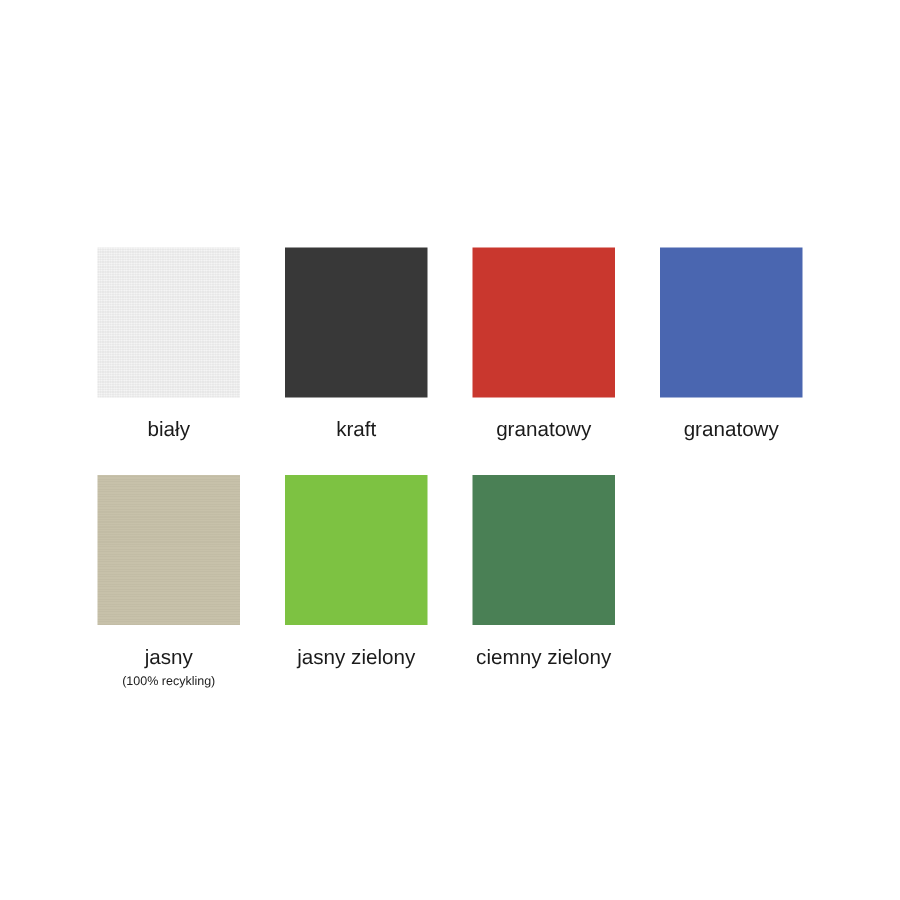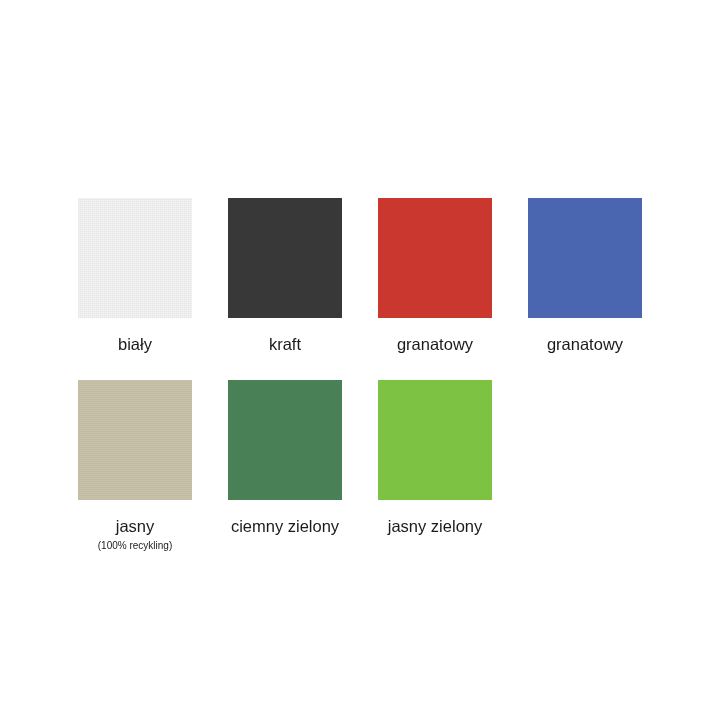--- a/index.html
+++ b/index.html
@@ -133,21 +133,21 @@
       <div class="swatch-cell row-1">
         <div class="swatch-chip" title="granatowy" style="background-color: rgb(74, 102, 176);"></div>
         <div class="swatch-label">granatowy</div>
       </div>
       <div class="swatch-cell">
         <div class="swatch-chip textured-soft" title="kraft" style="background-color: rgb(198, 192, 168);"></div>
         <div class="swatch-label">jasny</div>
         <div class="swatch-sublabel">(100% recykling)</div>
       </div>
       <div class="swatch-cell">
+        <div class="swatch-chip" title="jasny zielony" style="background-color: rgb(125, 194, 66);"></div>
+        <div class="swatch-label">jasny zielony</div>
+      </div>
+      <div class="swatch-cell">
         <div class="swatch-chip" title="ciemny zielony" style="background-color: rgb(74, 128, 85);"></div>
         <div class="swatch-label">ciemny zielony</div>
-      </div>
-      <div class="swatch-cell">
-        <div class="swatch-chip" title="jasny zielony" style="background-color: rgb(125, 194, 66);"></div>
-        <div class="swatch-label">jasny zielony</div>
       </div>
     </div>
 </div>
 
 </body></html>

